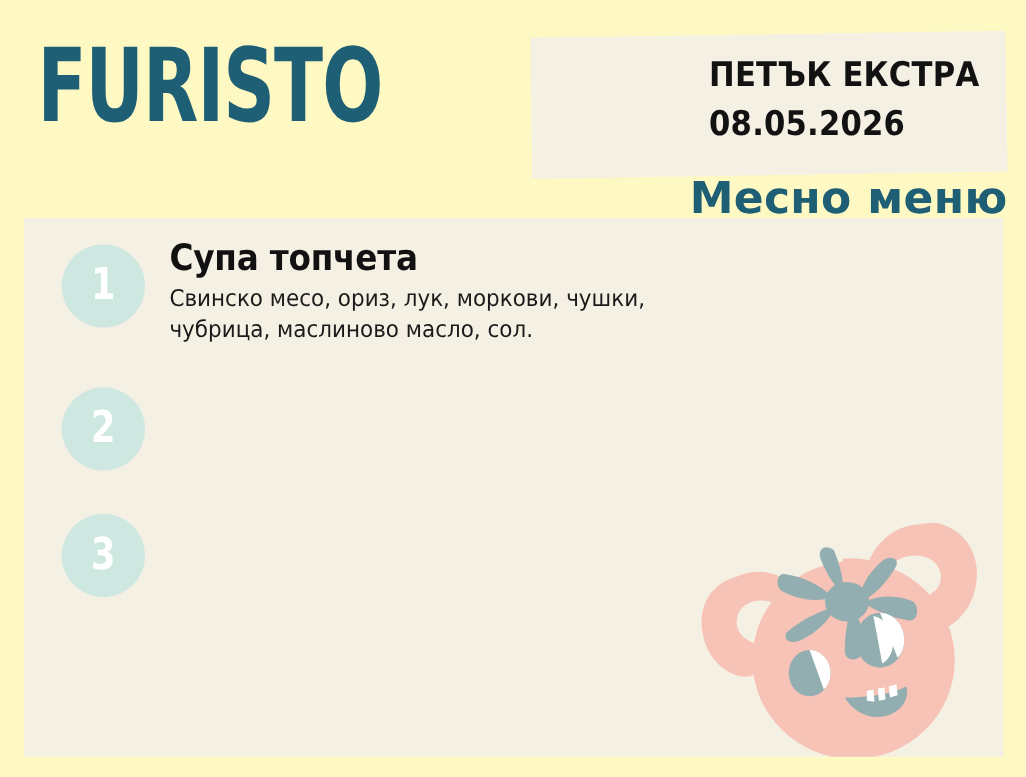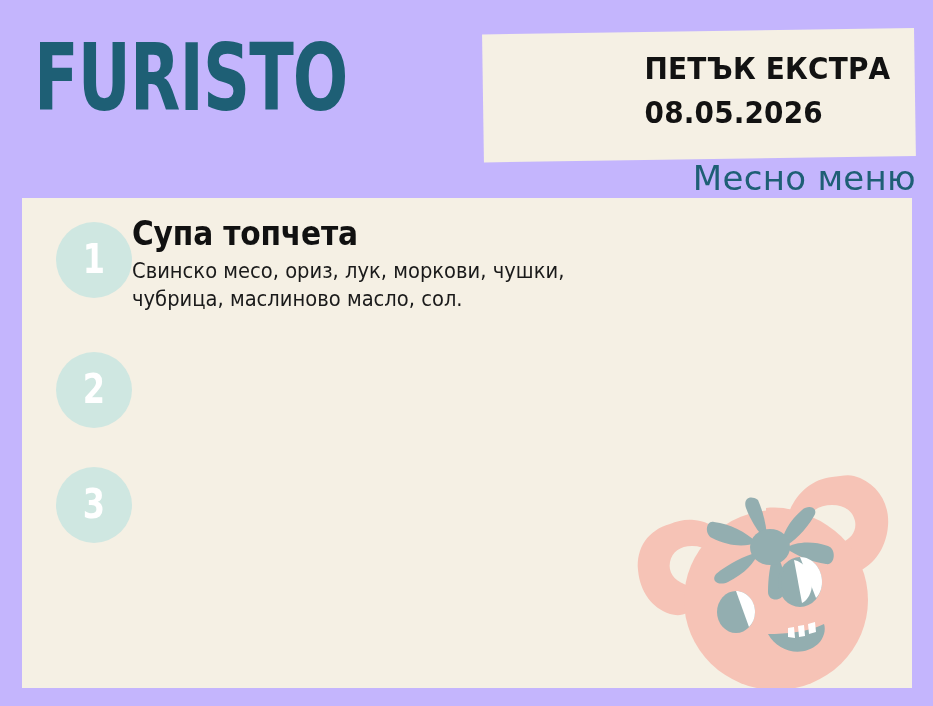--- a/index.html
+++ b/index.html
@@ -13,21 +13,21 @@
   body {
     font-family: "DejaVu Sans", sans-serif;
     background: #a2d8cd;
     position: relative;
   }
 
   
   .poster {
     position: absolute;
     inset: 0;
-    background: #c4b5fd;
+    background: #fef9c3;
     overflow: hidden;
   }
 
   
   .header {
     position: absolute;
     left: 0; top: 0;
     width: 933px;
     height: 198px;
   }
@@ -77,22 +77,22 @@
     transform: scaleX(0.9);
     transform-origin: right center;
     white-space: nowrap;
   }
 
   .meat-label {
     position: absolute;
     right: 17px;
     top: 158px;
     font-family: "DejaVu Sans", sans-serif;
-    font-size: 34px;
-    font-weight: 400;
+    font-size: 40px;
+    font-weight: 700;
     color: #1e5f75;
     letter-spacing: 0.3px;
     white-space: nowrap;
   }
 
   
   .menu-panel {
     position: absolute;
     left: 22px;
     top: 198px;
@@ -144,20 +144,21 @@
   .num-badge span {
     font-family: "DejaVu Sans", sans-serif;
     font-size: 40px;
     font-weight: 700;
     color: #ffffff;
     line-height: 1;
     transform: scaleX(0.8) translateY(-1px);
   }
 
   .item-text {
+    margin-left: 22px;
     padding-top: 0;
   }
 
   .item-title {
     font-family: "DejaVu Sans", sans-serif;
     font-size: 33px;
     font-weight: 700;
     color: #111111;
     line-height: 1.12;
     letter-spacing: -0.2px;

